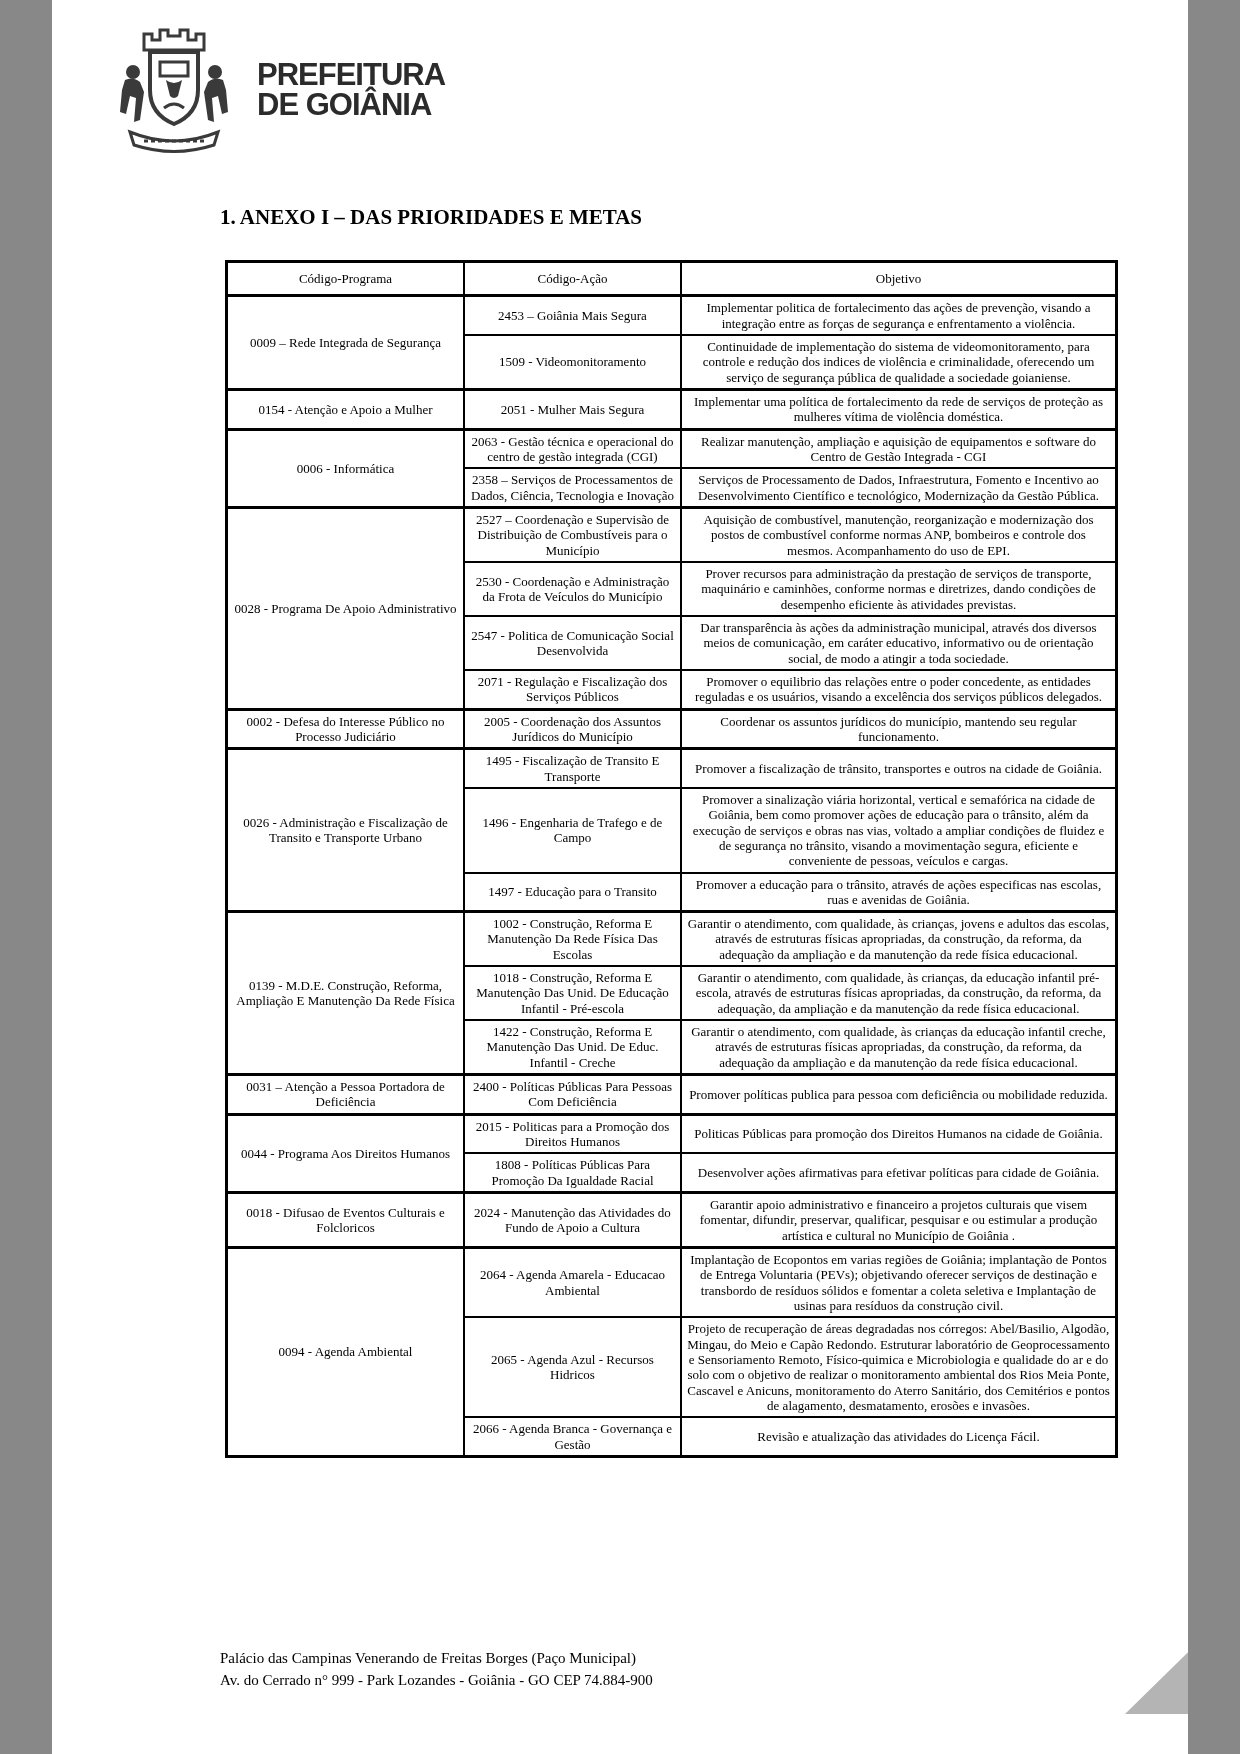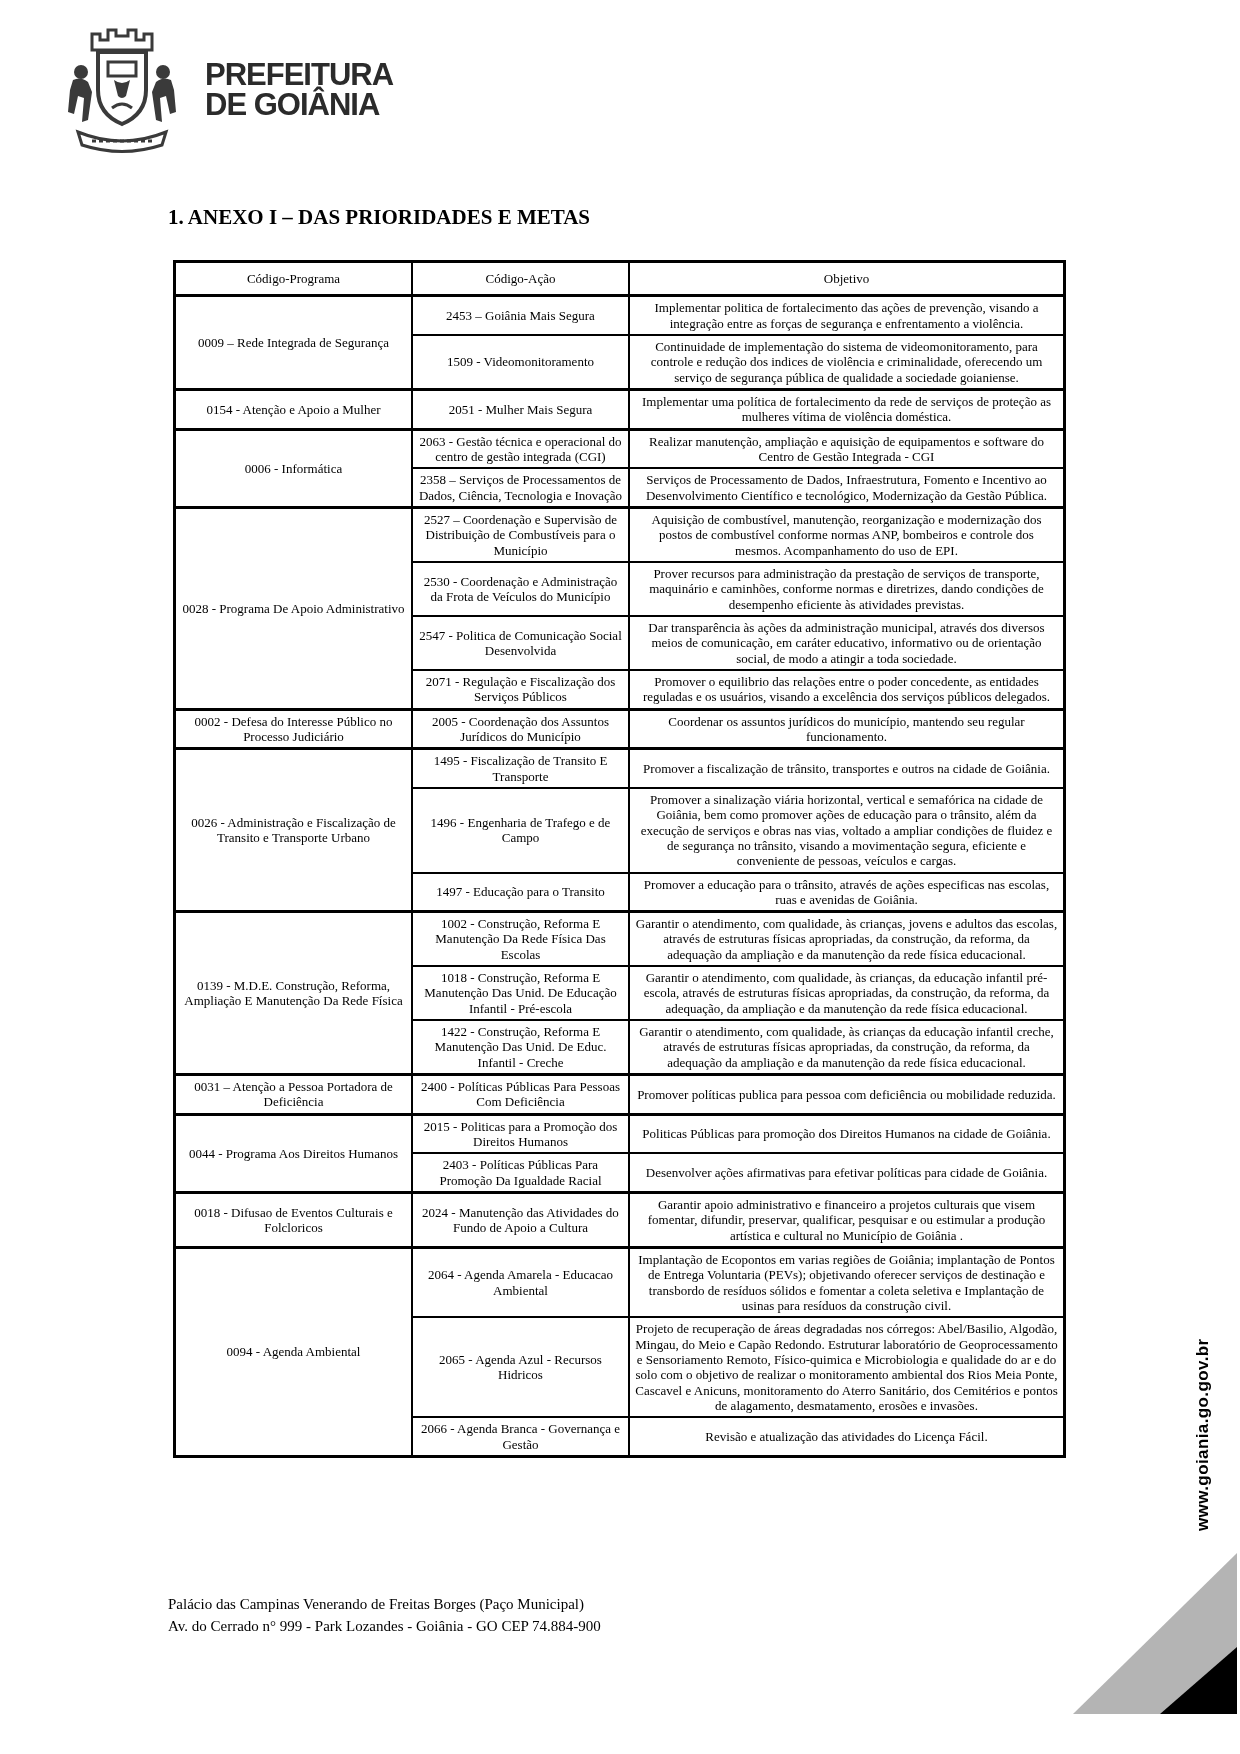--- a/index.html
+++ b/index.html
@@ -1,18 +1,18 @@
 <!DOCTYPE html>
 <html><head>
 <meta charset="utf-8">
 <style>
   html,body{margin:0;padding:0;background:#888;}
   .page{
     position:relative;
-    width:1240px;height:1754px;
+    width:1136px;height:1754px;
     background:#ffffff;
     margin:0 auto;
     overflow:hidden;
     font-family:"Liberation Serif", serif;
     color:#000;
   }
   
   .logo-block{position:absolute;left:62px;top:22px;width:440px;height:140px;}
   .crest{position:absolute;left:0;top:0;}
   .org-name{
@@ -43,21 +43,21 @@
   }
   .prio-table{border:3px solid #000;}
   .prio-table th{padding:8px 4px;}
   .prio-table thead th{border-bottom:3px solid #000;}
   .prio-table tr.group-start td{border-top:3px solid #000;}
   .col-program{width:227px;}
   .col-action{width:207px;}
   .col-objective{width:425px;}
   
   .footer{
-    position:absolute;left:168px;top:1594px;
+    position:absolute;left:168px;top:1648px;
     font-size:15px;line-height:1.45;
   }
   
   .site-url{
     position:absolute;left:1193px;top:1335px;height:196px;
     writing-mode:vertical-rl;transform:rotate(180deg);
     font-family:"Liberation Sans", sans-serif;
     font-weight:bold;font-size:17px;letter-spacing:0.4px;color:#000;
     white-space:nowrap;
   }
@@ -187,21 +187,21 @@
           <td rowspan="1" class="col-program">0031 – Atenção a Pessoa Portadora de Deficiência</td>
           <td class="col-action">2400 - Políticas Públicas Para Pessoas Com Deficiência</td>
           <td class="col-objective">Promover políticas publica para pessoa com deficiência ou mobilidade reduzida.</td>
         </tr>
         <tr class="group-start">
           <td rowspan="2" class="col-program">0044 - Programa Aos Direitos Humanos</td>
           <td class="col-action">2015 - Politicas para a Promoção dos Direitos Humanos</td>
           <td class="col-objective">Politicas Públicas para promoção dos Direitos Humanos na cidade de Goiânia.</td>
         </tr>
         <tr>
-          <td class="col-action">2403 - Políticas Públicas Para Promoção Da Igualdade Racial</td>
+          <td class="col-action">1808 - Políticas Públicas Para Promoção Da Igualdade Racial</td>
           <td class="col-objective">Desenvolver ações afirmativas para efetivar políticas para cidade de Goiânia.</td>
         </tr>
         <tr class="group-start">
           <td rowspan="1" class="col-program">0018 - Difusao de Eventos Culturais e Folcloricos</td>
           <td class="col-action">2024 - Manutenção das Atividades do Fundo de Apoio a Cultura</td>
           <td class="col-objective">Garantir apoio administrativo e financeiro a projetos culturais que visem fomentar, difundir, preservar, qualificar, pesquisar e ou estimular a produção artística e cultural no Município de Goiânia .</td>
         </tr>
         <tr class="group-start">
           <td rowspan="3" class="col-program">0094 - Agenda Ambiental</td>
           <td class="col-action">2064 - Agenda Amarela - Educacao Ambiental</td>

